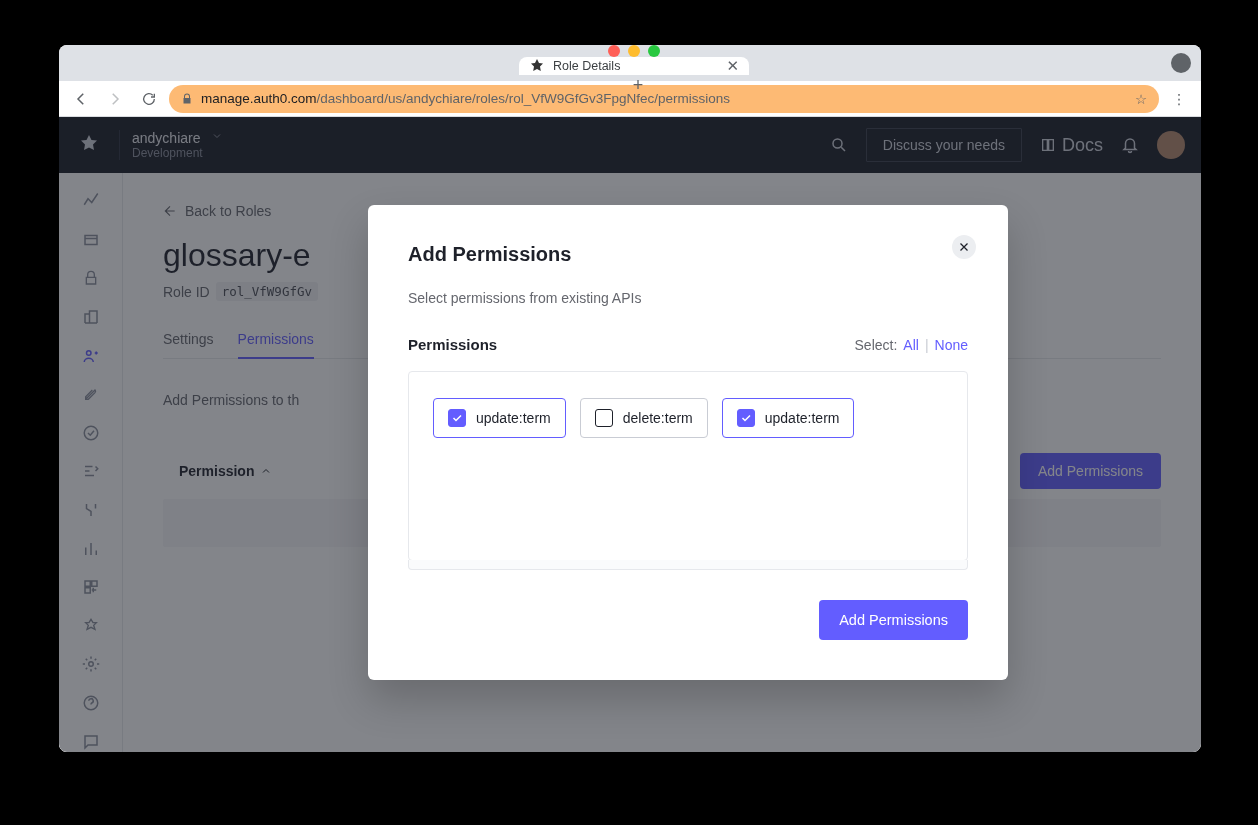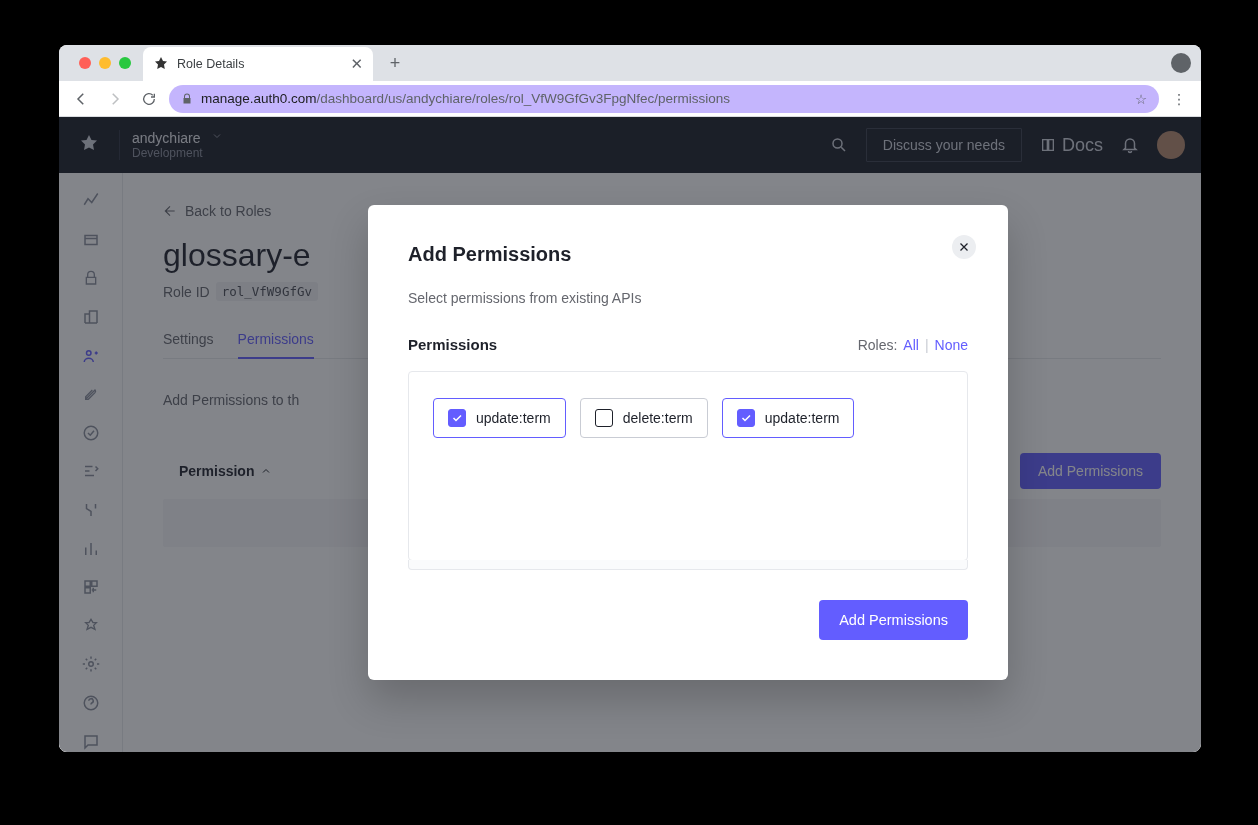--- a/index.html
+++ b/index.html
@@ -20,23 +20,24 @@
     background: #fff;
     border-radius: 8px;
     overflow: hidden;
     box-shadow: 0 20px 60px rgba(0,0,0,0.6);
   }
   
   .tab-strip {
     height: 36px;
     background: #dee1e6;
     display: flex;
-    align-items: flex-end;
+    align-items: center;
     padding-left: 8px;
     position: relative;
+    flex-direction: column;
   }
   .traffic-lights {
     display: flex;
     gap: 8px;
     align-items: center;
     padding: 0 12px;
     height: 36px;
   }
   .traffic-lights span {
     width: 12px; height: 12px; border-radius: 50%;
@@ -66,21 +67,21 @@
     display: flex;
     align-items: center;
     padding: 0 8px;
     gap: 6px;
     border-bottom: 1px solid #dadce0;
   }
   .nav-btn { width:28px;height:28px;display:flex;align-items:center;justify-content:center;color:#5f6368;border-radius:50%; }
   .address-bar {
     flex: 1;
     height: 28px;
-    background: #c4b5fd;
+    background: #fdba74;
     border-radius: 14px;
     display: flex;
     align-items: center;
     padding: 0 12px;
     gap: 8px;
     font-size: 13.5px;
     color: #202124;
   }
   .address-bar .lock { color:#5f6368; font-size:12px; }
   .url-host { color:#202124; }
@@ -514,21 +515,21 @@
       <svg width="12" height="12" viewBox="0 0 24 24">
           <path stroke="#1e212a" stroke-width="2.5" d="M5 5l14 14M19 5L5 19"></path>
         </svg>
     </div>
     <div class="modal-sub">Select permissions from existing APIs</div>
 
 
     <div class="perm-row">
       <div class="perm-label">Permissions</div>
       <div class="select-links">
-        <span>Roles:</span>
+        <span>Select:</span>
         <a>All</a>
         <span class="sep">|</span>
         <a>None</a>
       </div>
     </div>
 
     <div class="perm-container" id="perm-container">
         <div class="perm-chip checked">
           <div class="chkbox checked">
             <svg width="12" height="12" viewBox="0 0 24 24">

